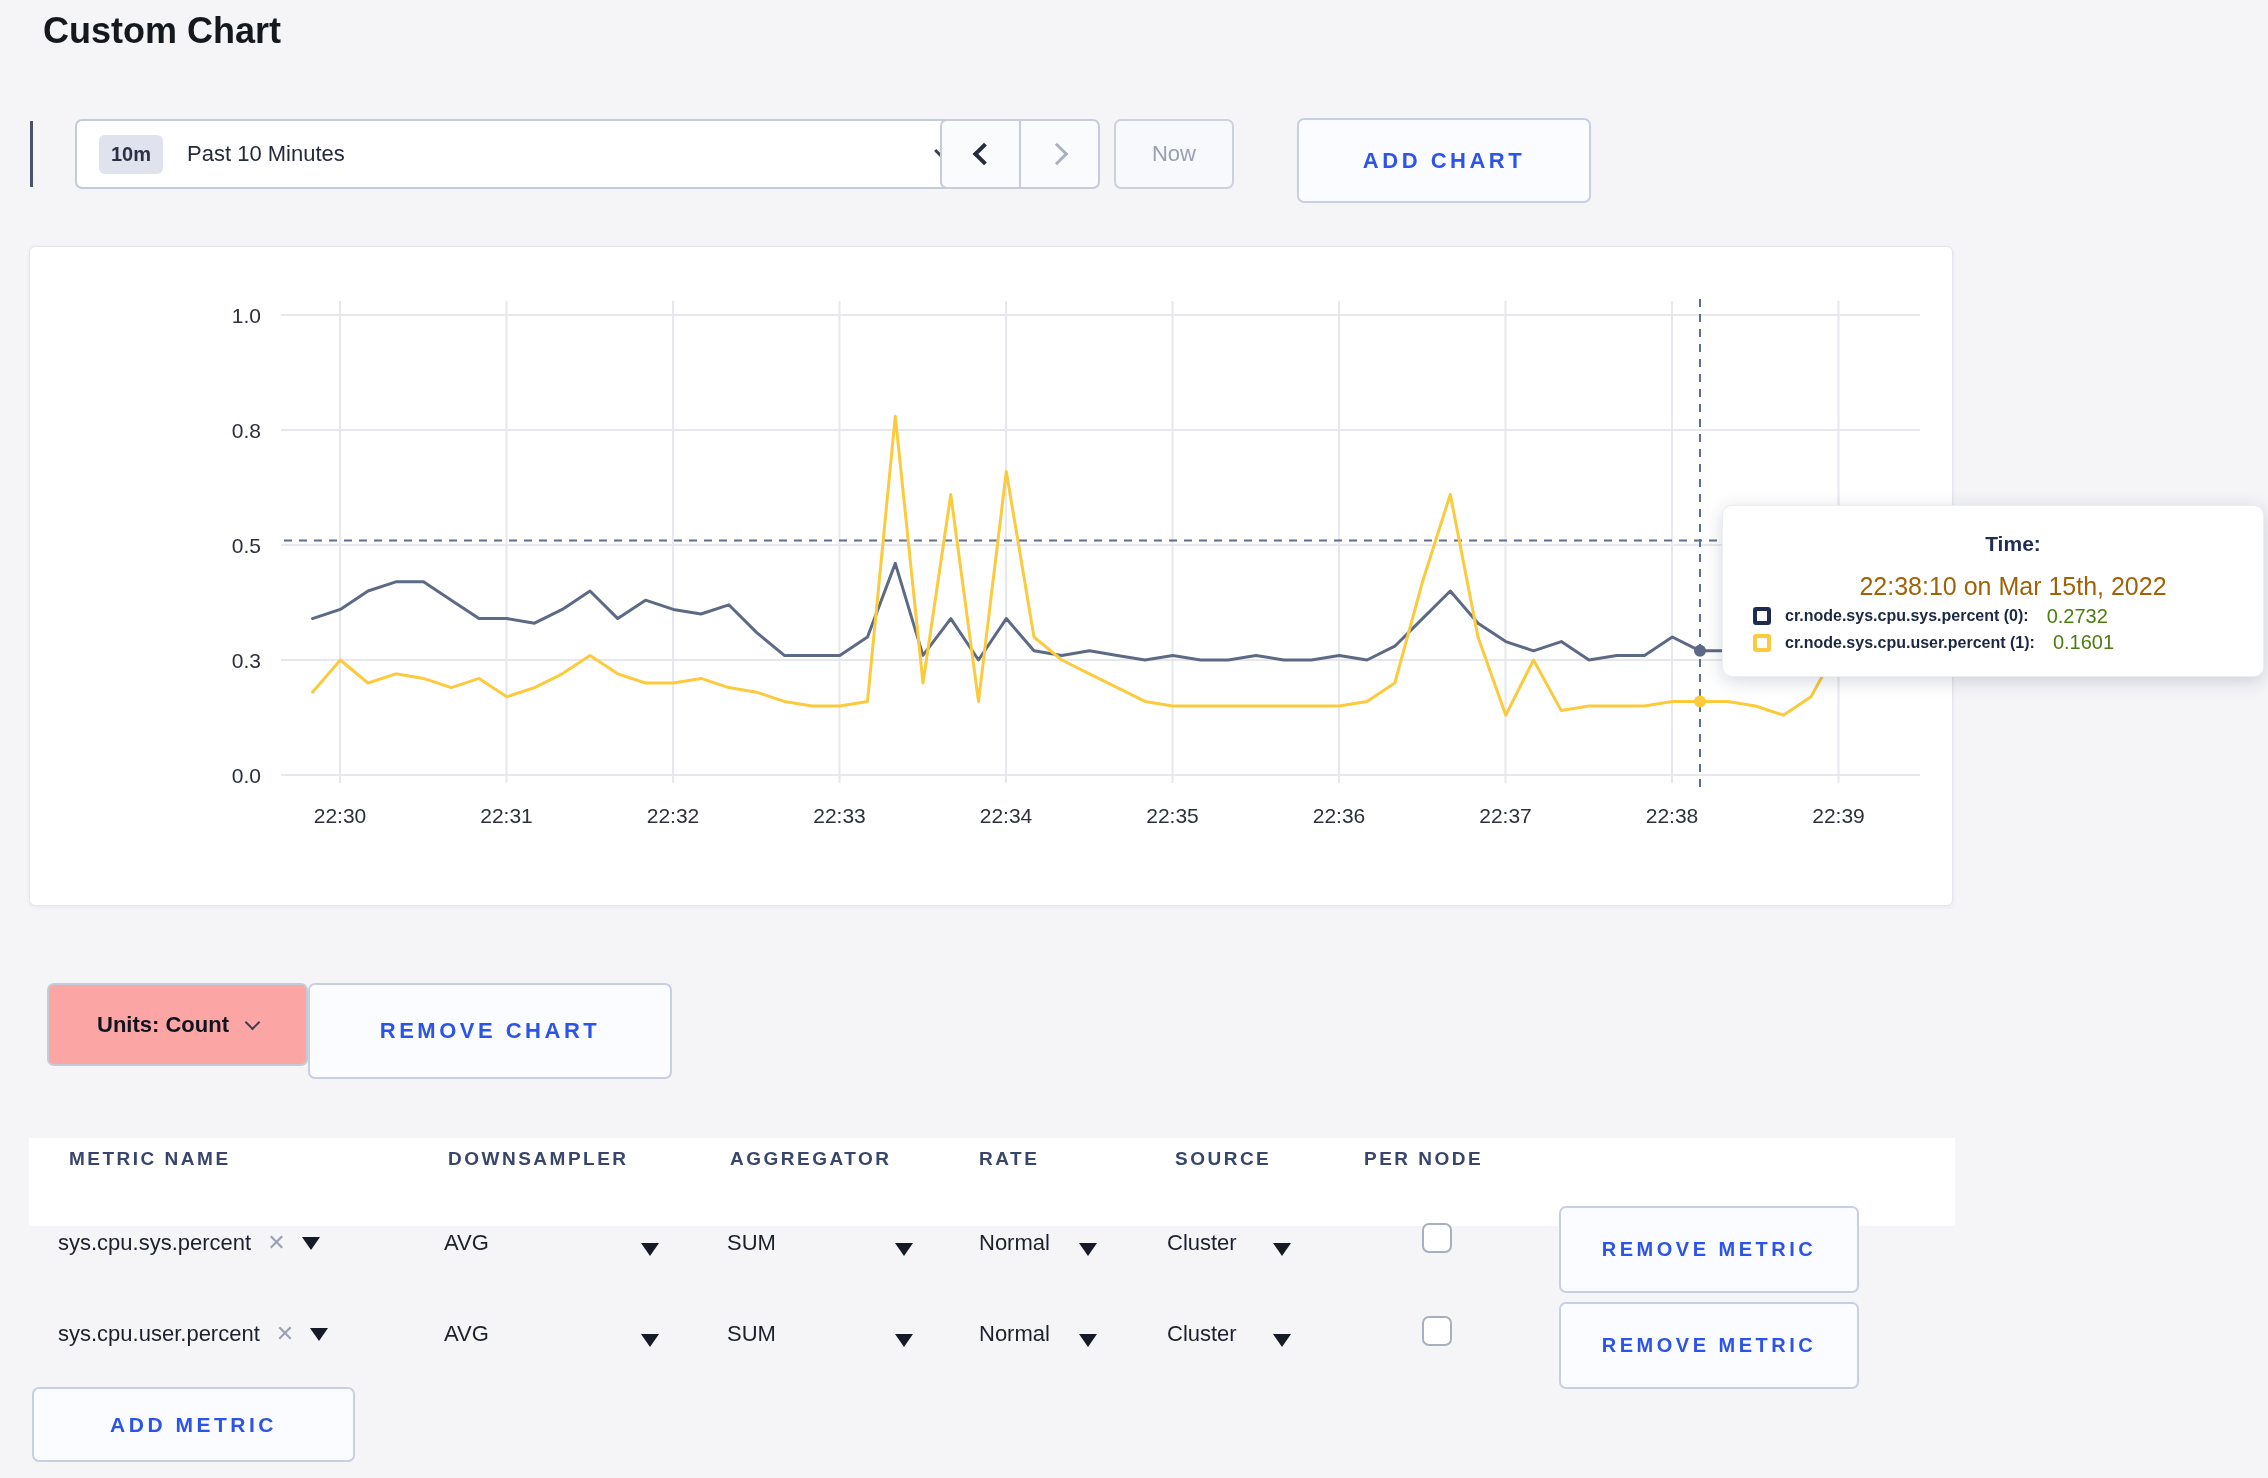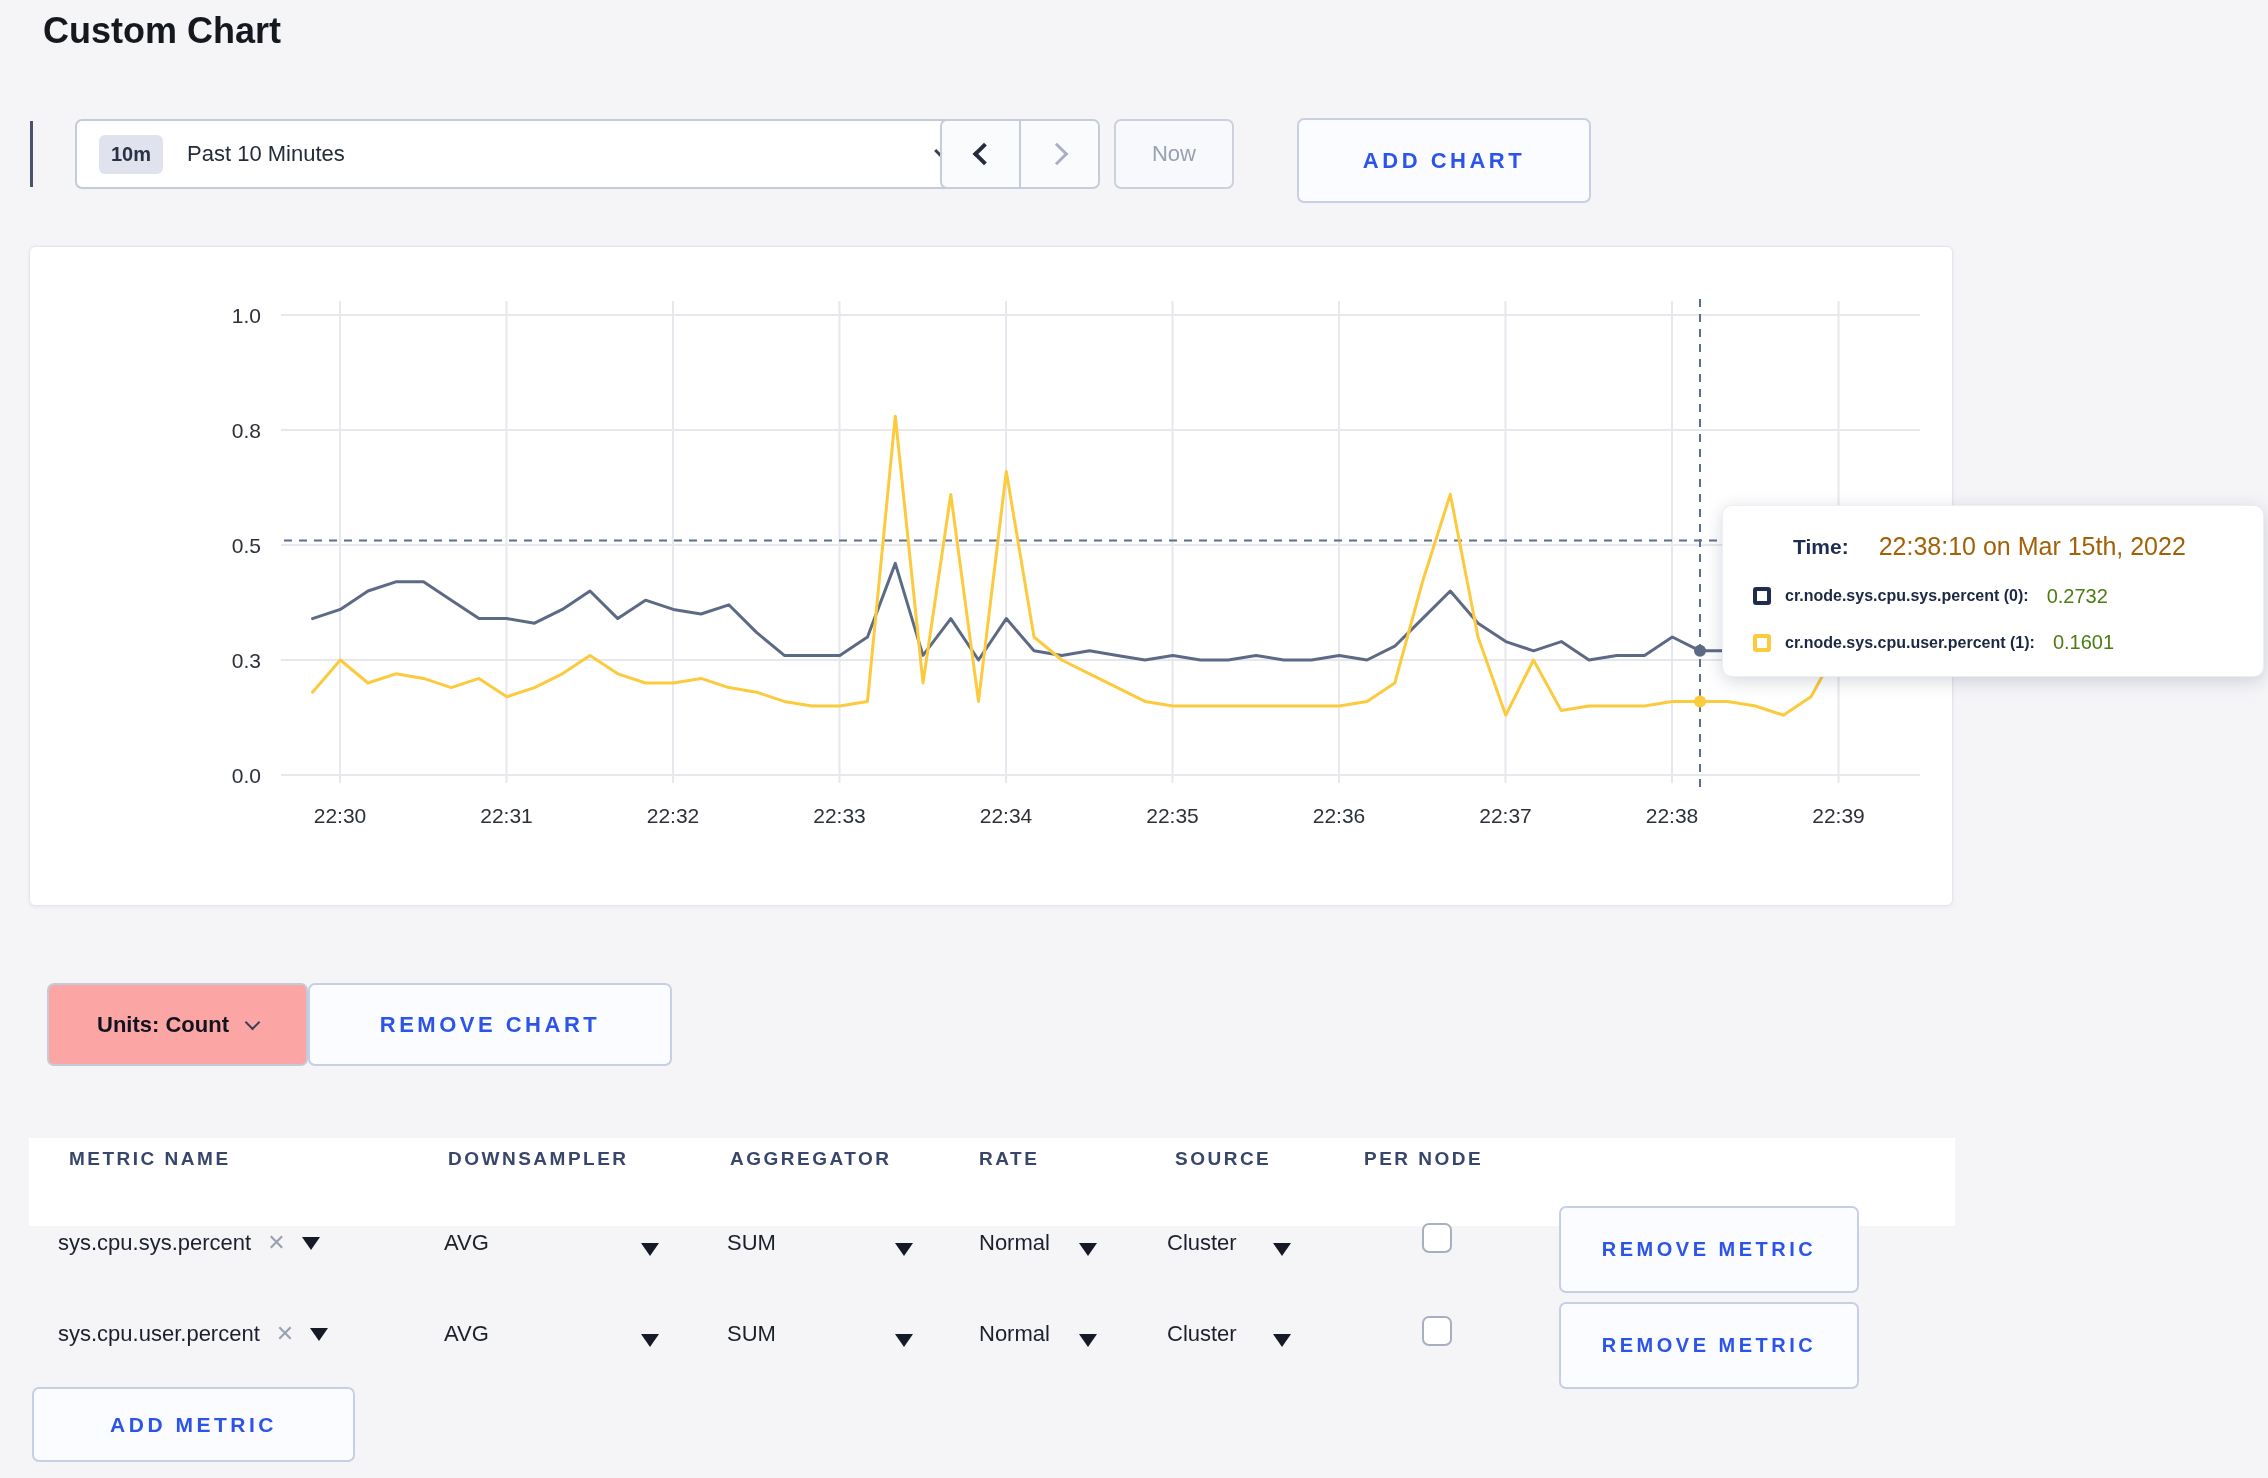--- a/index.html
+++ b/index.html
@@ -37,36 +37,36 @@
 
   
   .chart-panel { left:29px; top:246px; width:1924px; height:660px; background:#fff; border:1px solid #e3e5ec;
     border-radius:6px; box-shadow:0 1px 4px rgba(30,40,70,.06); }
   svg text.axis { font-family:"Liberation Sans", sans-serif; font-size:21px; fill:#2b303b; }
 
   
   .tooltip { left:1722px; top:505px; width:542px; height:172px; background:#fff; border-radius:10px;
     box-shadow:0 4px 18px rgba(30,40,70,.18); border:1px solid #eceef3; padding:26px 30px 22px 30px;
     z-index:5; display:flex; flex-direction:column; justify-content:space-between; }
-  .tt-time { display:flex; align-items:center; gap:30px; padding-left:40px; }
+  .tt-time { display:flex; align-items:center; gap:16px; padding-left:40px;flex-direction:column; }
   .tt-time-label { font-size:21px; font-weight:700; color:#1e2d52; }
   .tt-time-value { font-size:25px; color:#a16207; }
   .tt-row { display:flex; align-items:center; gap:14px; }
   .swatch { width:18px; height:18px; border-radius:3px; background:#fff; border:4px solid #1f2c4e; }
   .swatch.user { border-color:#fcca3d; }
   .tt-name { font-size:16px; font-weight:700; color:#1c2743; }
   .tt-val { font-size:20px; color:#4d7c0f; margin-left:4px; }
 
   
   .units-btn { left:47px; top:983px; width:261px; height:83px; background:#fca5a5; border:2px solid #c4cad7;
     border-radius:7px; display:flex; align-items:center; justify-content:center; gap:18px; cursor:pointer; }
   .units-label { font-size:22px; font-weight:700; color:#10141f; }
   .chev-sm { width:11px; height:11px; border-right:2.5px solid #3a4152; border-bottom:2.5px solid #3a4152;
     transform:rotate(45deg); margin-top:-5px; }
-  .remove-chart { left:308px; top:983px; width:364px; height:83px; }
+  .remove-chart { left:308px; top:983px; width:364px; height:96px; }
 
   
   .table-header-strip { left:29px; top:1138px; width:1926px; height:88px; background:#fff; }
   .th { position:absolute; top:1148px; font-size:19px; font-weight:700; letter-spacing:2.5px; color:#39466b; }
   .row-text { font-size:22px; color:#1b202c; }
   .metric-cell { display:flex; align-items:center; gap:16px; }
   .x-icon { color:#9aa2b2; font-size:22px; cursor:pointer; }
   .caret { width:0; height:0; border-left:9px solid transparent; border-right:9px solid transparent;
     border-top:13px solid #151a26; cursor:pointer; }
   .select-cell { position:absolute; display:flex; align-items:flex-end; justify-content:space-between; cursor:pointer; }

